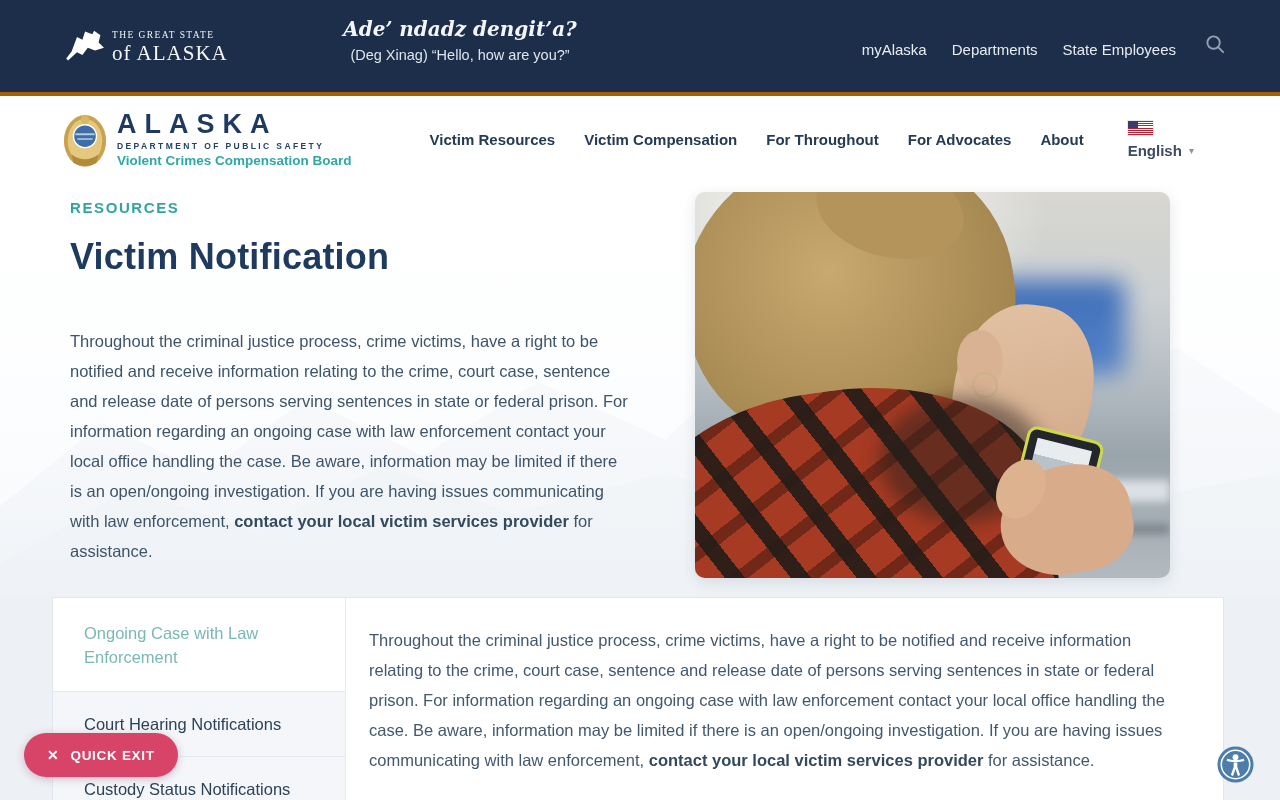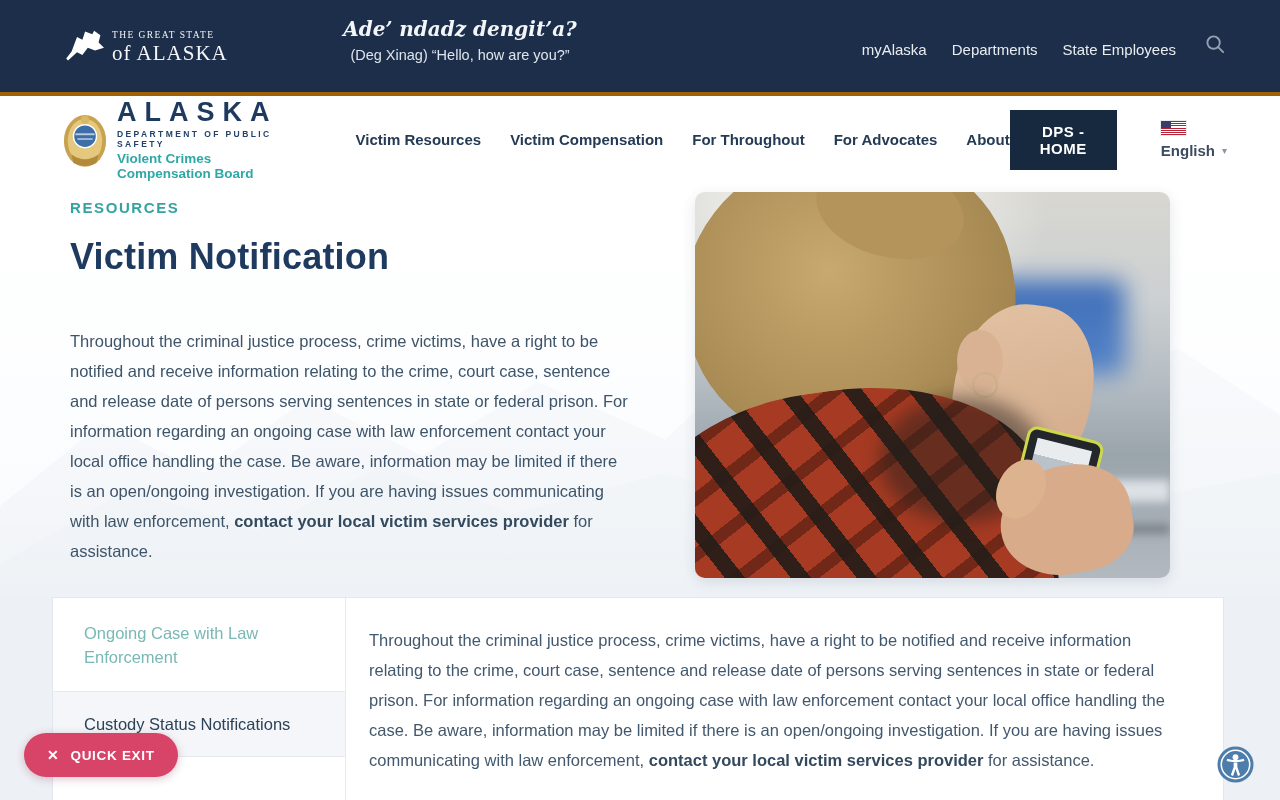--- a/index.html
+++ b/index.html
@@ -168,21 +168,20 @@
       <div class="brand-board">Violent Crimes Compensation Board</div>
     </span>
   </div>
   <nav class="main-nav">
     <a class="nav-link">Victim Resources</a>
     <a class="nav-link">Victim Compensation</a>
     <a class="nav-link">For Throughout</a>
     <a class="nav-link">For Advocates</a>
     <a class="nav-link">About</a>
   </nav>
-  <button class="dps-btn">DPS - HOME</button>
   <div class="language">
     <span class="flag">
         <span class="flag-canton"></span>
       </span>
     <span class="language-row">
       <span class="language-label">English</span>
       <span class="caret">▾</span>
     </span>
   </div>
 </header>
@@ -216,20 +215,21 @@
         <div class="ph-screen"></div>
       </div>
     <div class="ph-hand"></div>
     <div class="ph-thumb"></div>
   </div>
 </main>
 
 <section class="tabs-card">
   <aside class="tab-list">
     <div class="tab active">Ongoing Case with Law Enforcement</div>
+    <div class="tab inactive">Court Hearing Notifications</div>
     <div class="tab inactive">Custody Status Notifications</div>
   </aside>
   <div class="tab-panel"><span>Throughout the criminal justice process, crime victims, have a right to be notified and receive information relating to the crime, court case, sentence and release date of persons serving sentences in state or federal prison. For information regarding an ongoing case with law enforcement contact your local office handling the case. Be aware, information may be limited if there is an open/ongoing investigation. If you are having issues communicating with law enforcement, </span><span class="inline-link">contact your local victim services provider</span><span> for assistance.</span></div>
 </section>
 
 <button class="quick-exit">
   <span class="x">✕</span>
   <span>QUICK EXIT</span>
 </button>
 

